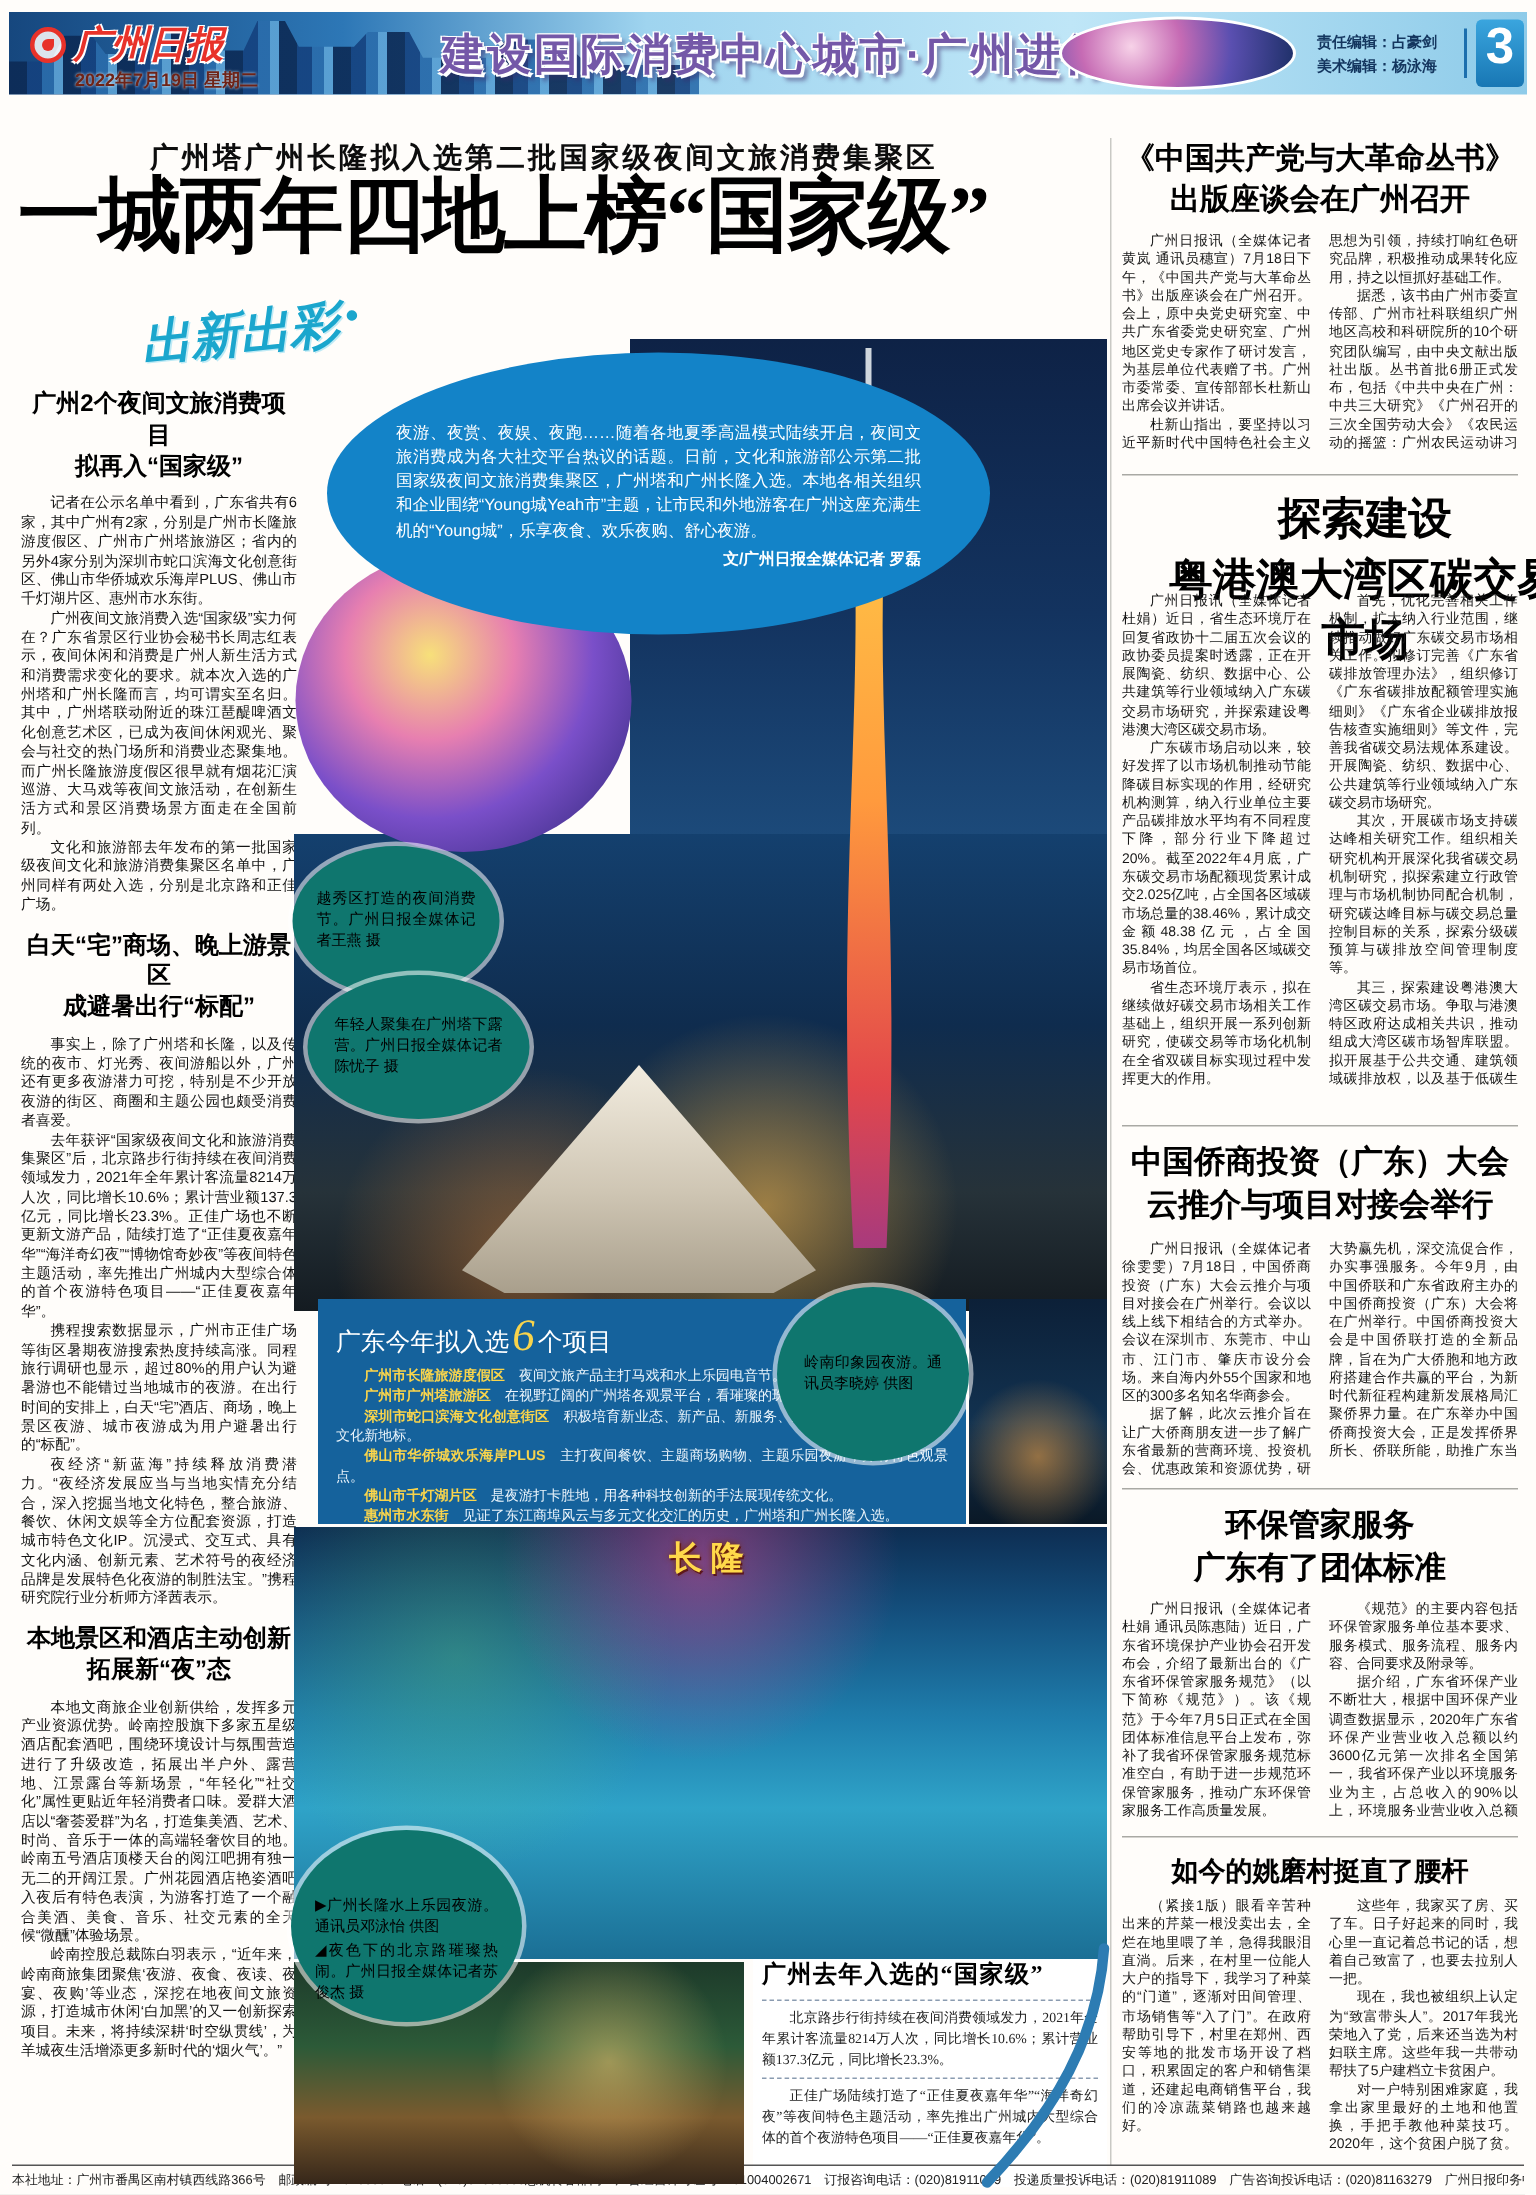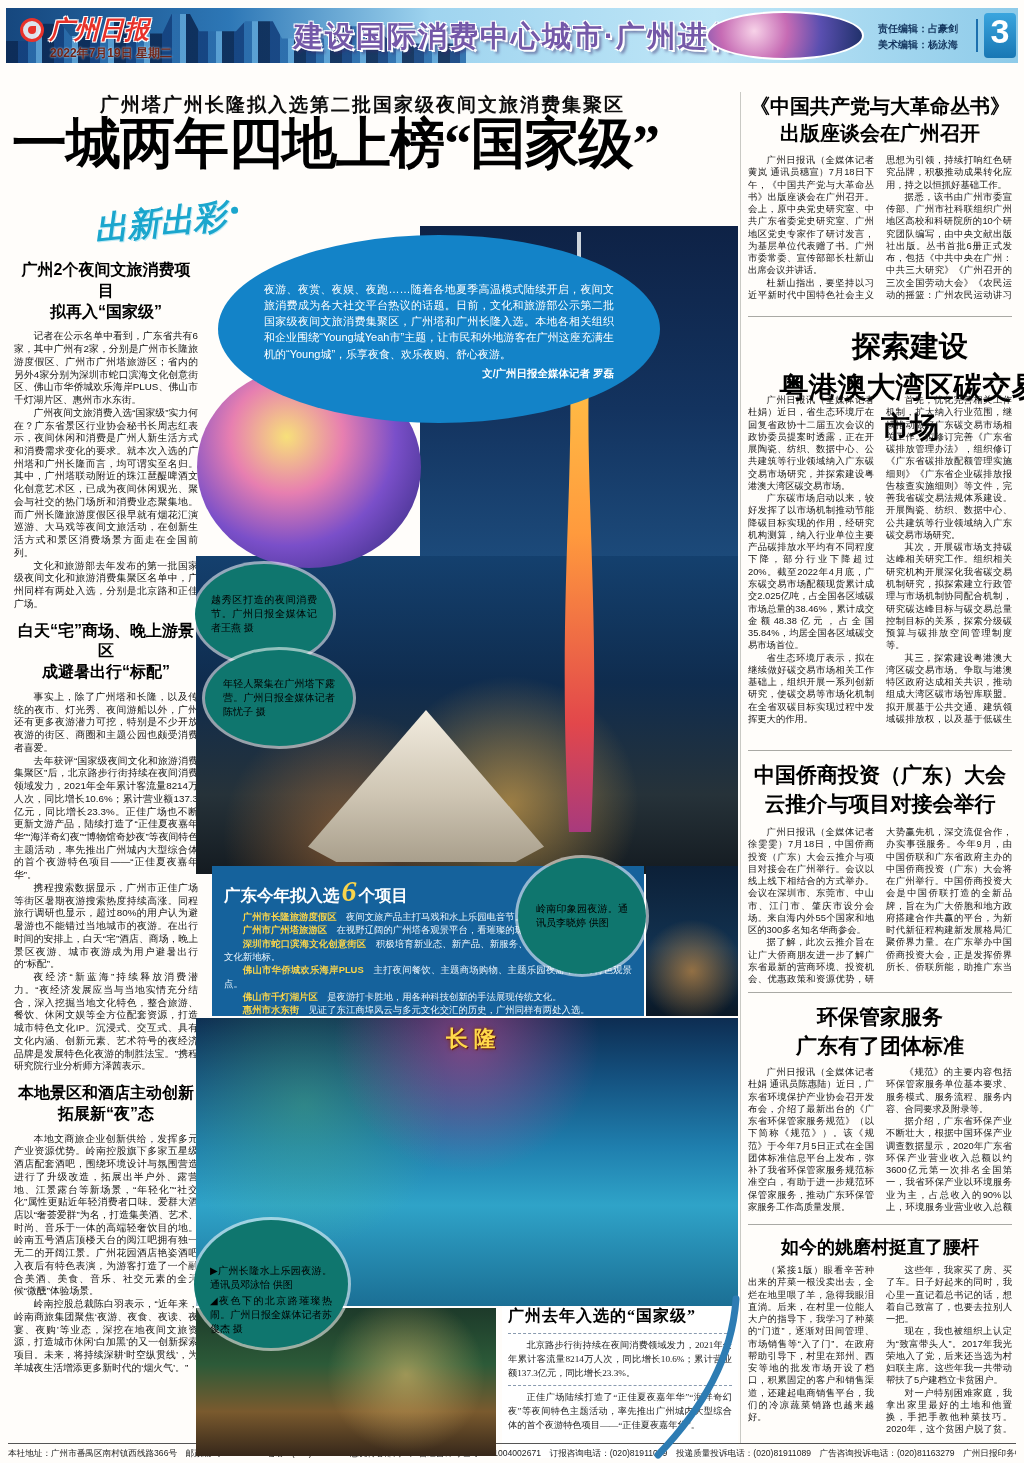--- a/index.html
+++ b/index.html
@@ -71,21 +71,21 @@
   .cloud1{position:absolute;left:195px;top:564px;width:138px;height:100px;padding:12px 16px;}
   .cloud2{position:absolute;left:205px;top:650px;width:148px;height:96px;padding:10px 18px;}
   .cloud3{position:absolute;left:518px;top:858px;width:128px;height:116px;padding:16px 18px;}
   .cloud4{position:absolute;left:194px;top:1220px;width:154px;height:128px;padding:12px 16px;
           flex-direction:column;justify-content:flex-end;gap:2px;}
   .cloud4 div{margin:0;}
 
   
   .projbox{position:absolute;left:212px;top:866px;width:432px;height:150px;z-index:1;background:#15629c;
            color:#eaf4fb;padding:8px 12px 6px;}
-  .projtitle{font-size:16.5px;font-weight:700;color:#fff;margin-bottom:2px;}
+  .projtitle{font-size:16.5px;font-weight:400;color:#fff;margin-bottom:2px;}
   .projtitle .num{font-size:30px;color:#f8d44c;font-style:italic;font-family:"Liberation Serif","DejaVu Serif",serif;padding:0 2px;}
   .pitem{font-size:9.4px;line-height:1.42;text-indent:2em;text-align:justify;}
   .pname{color:#f8d44c;font-weight:bold;}
   .boatphoto{position:absolute;left:646px;top:866px;width:92px;height:150px;z-index:1;
              background:radial-gradient(circle at 50% 70%,rgba(255,170,70,.55),transparent 45%),
                         linear-gradient(180deg,#0c2038 0%,#123250 55%,#0a1826 100%);}
 
   
   .waterpark{position:absolute;left:196px;top:1018px;width:542px;height:288px;z-index:1;
              background:radial-gradient(circle at 50% 8%,rgba(233,78,161,.5),transparent 35%),
@@ -208,21 +208,21 @@
 
   <div class="projbox" data-name="project-list-box">
     <div class="projtitle" data-name="project-box-title">
       <span data-name="project-title-prefix">广东今年拟入选</span><span class="num" data-name="project-title-number">6</span><span data-name="project-title-suffix">个项目</span>
     </div>
     <div class="pitem" data-name="project-item"><span class="pname">广州市长隆旅游度假区</span>　<span>夜间文旅产品主打马戏和水上乐园电音节。</span></div>
     <div class="pitem" data-name="project-item"><span class="pname">广州市广州塔旅游区</span>　<span>在视野辽阔的广州塔各观景平台，看璀璨的珠江夜景。</span></div>
     <div class="pitem" data-name="project-item"><span class="pname">深圳市蛇口滨海文化创意街区</span>　<span>积极培育新业态、新产品、新服务、新模式，打造创新型滨海文化新地标。</span></div>
     <div class="pitem" data-name="project-item"><span class="pname">佛山市华侨城欢乐海岸PLUS</span>　<span>主打夜间餐饮、主题商场购物、主题乐园夜游，并有特色观景点。</span></div>
     <div class="pitem" data-name="project-item"><span class="pname">佛山市千灯湖片区</span>　<span>是夜游打卡胜地，用各种科技创新的手法展现传统文化。</span></div>
-    <div class="pitem" data-name="project-item"><span class="pname">惠州市水东街</span>　<span>见证了东江商埠风云与多元文化交汇的历史，广州同样有两处入选。</span></div>
+    <div class="pitem" data-name="project-item"><span class="pname">惠州市水东街</span>　<span>见证了东江商埠风云与多元文化交汇的历史，广州塔和广州长隆入选。</span></div>
   </div>
   <div class="boatphoto" data-name="lingnan-garden-photo"></div>
   <div class="cloud cloud3" data-name="caption-lingnan">岭南印象园夜游。通讯员李晓婷 供图</div>
 
   <div class="waterpark" data-name="waterpark-photo"></div>
   <div class="clsign" data-name="changlong-sign">长隆</div>
   <div class="cloud cloud4" data-name="caption-cloud-bottom">
     <div data-name="caption-waterpark">▶广州长隆水上乐园夜游。通讯员邓泳怡 供图</div>
     <div data-name="caption-beijinglu">◢夜色下的北京路璀璨热闹。广州日报全媒体记者苏俊杰 摄</div>
   </div>

